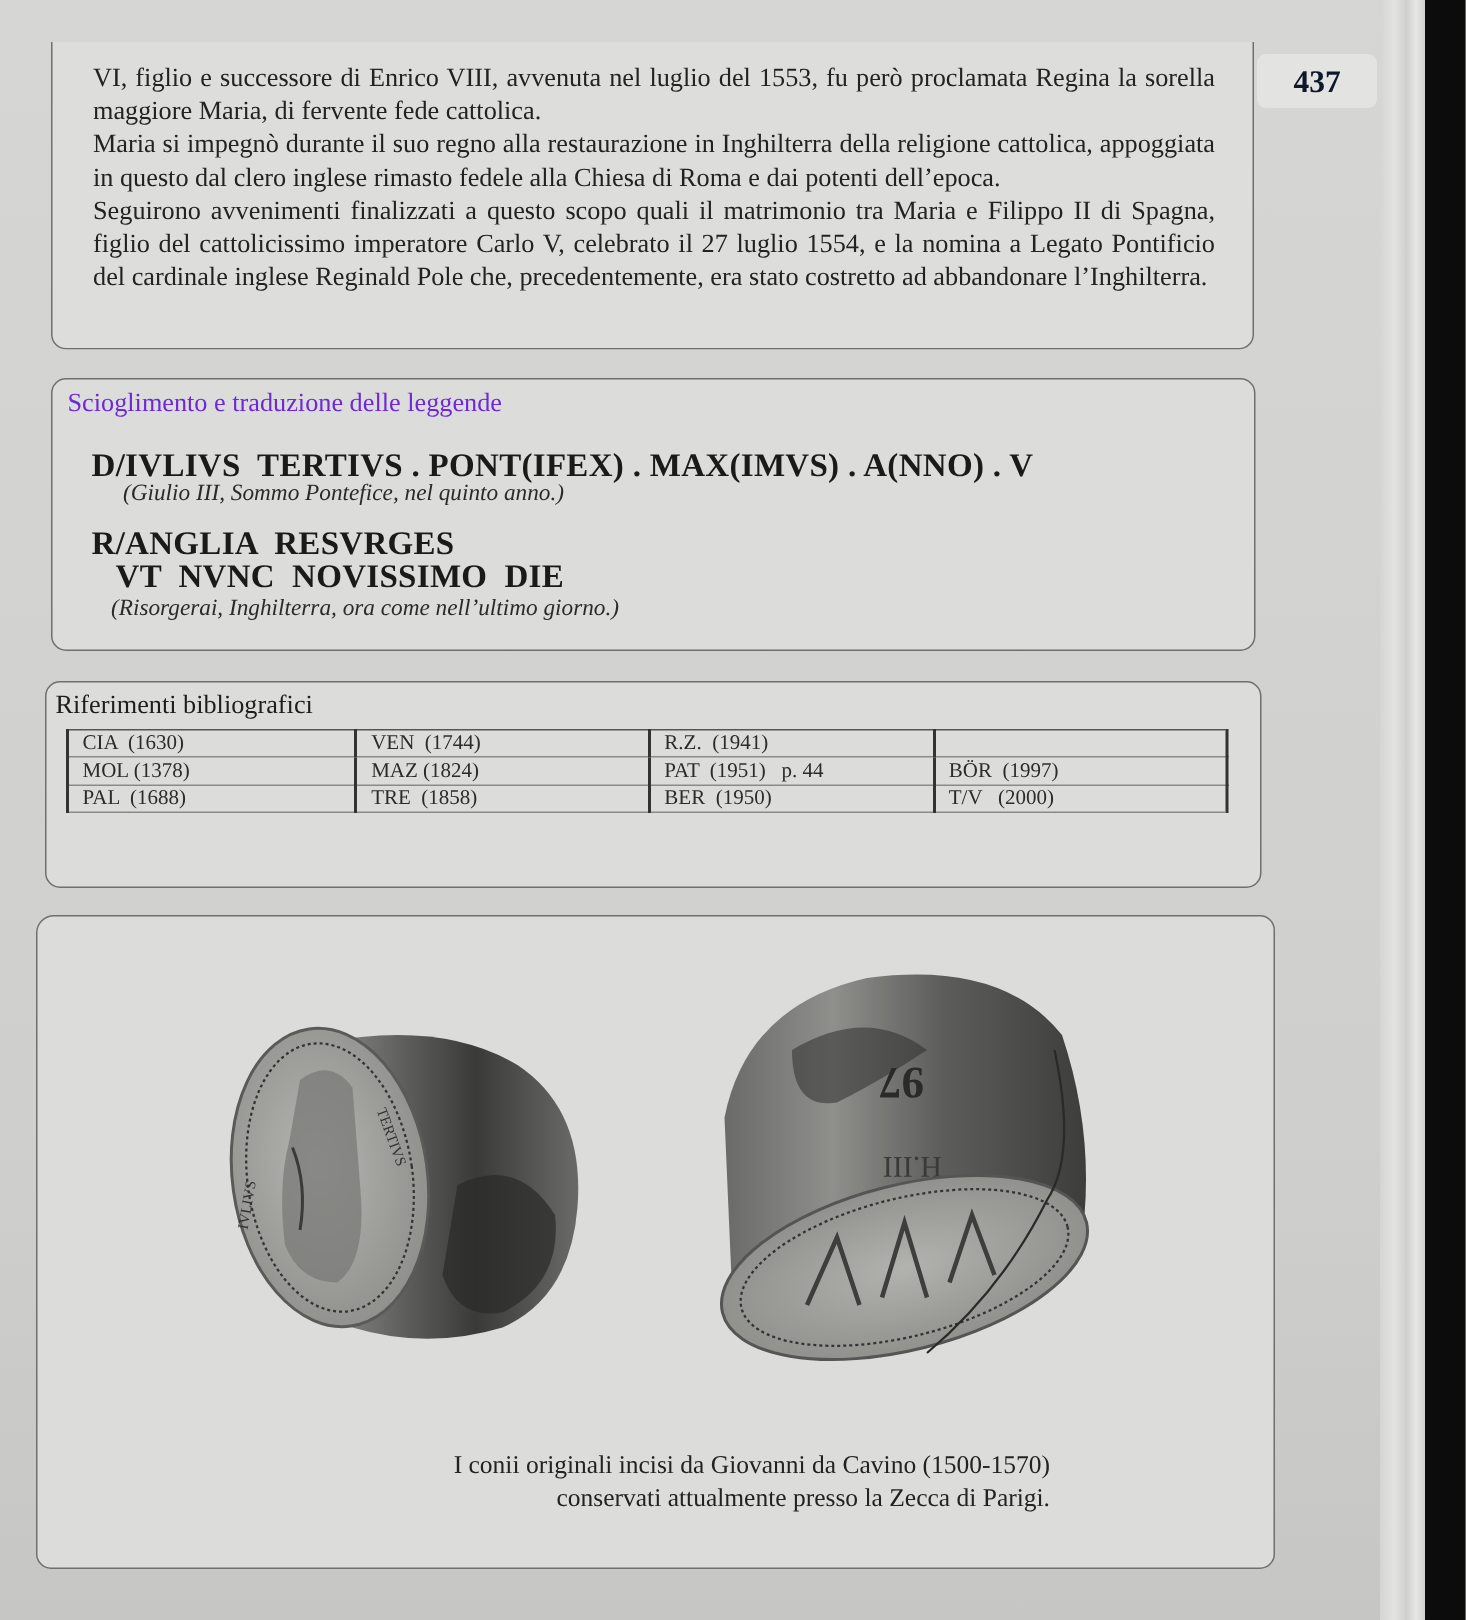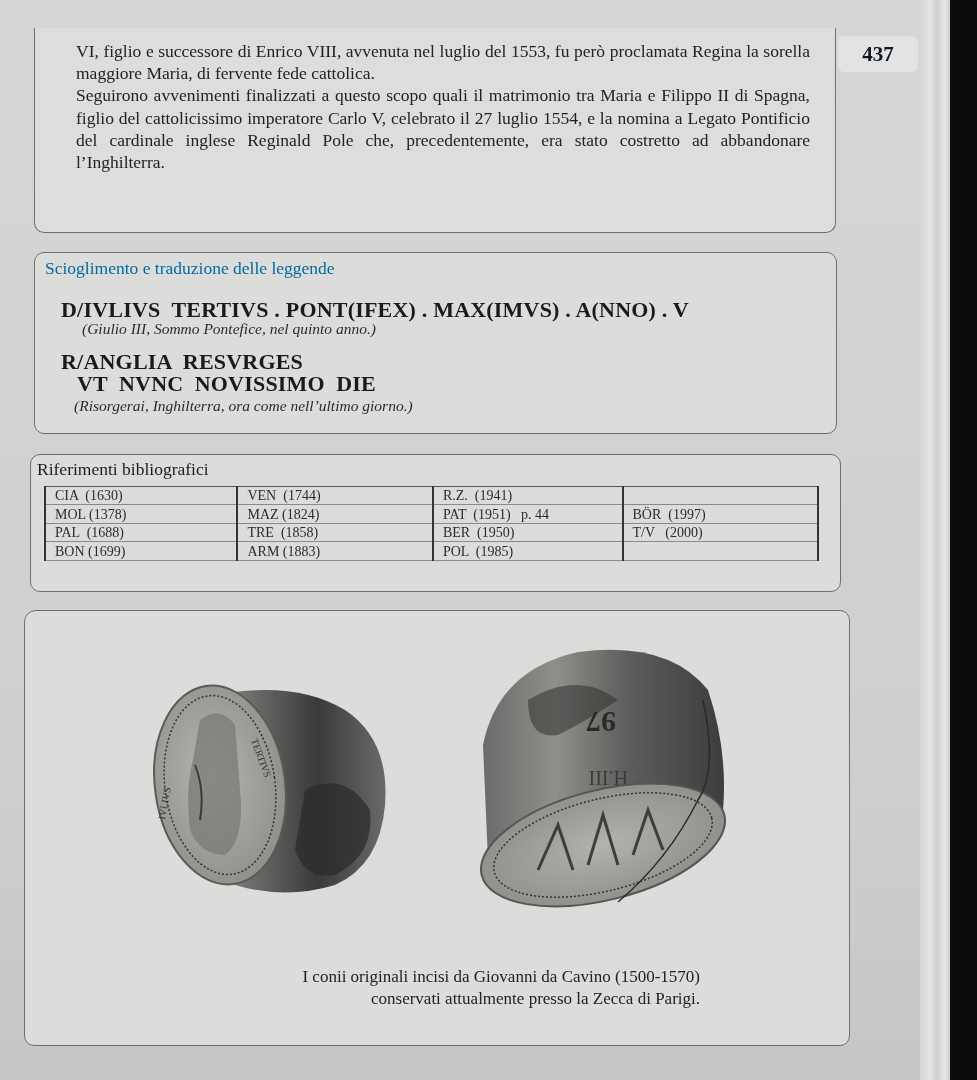--- a/index.html
+++ b/index.html
@@ -39,21 +39,21 @@
     }
     .body-text p { text-indent: 0; }
     .page-number-box {
       position: absolute; left: 838px; top: 36px; width: 80px; height: 36px;
       background: #e3e4e2; border-radius: 6px;
       display: flex; align-items: center; justify-content: center;
       font-weight: bold; font-size: 21px; color: #0f172a;
     }
     .panel.legend { left: 34px; top: 252px; width: 803px; height: 182px; }
     .legend-title {
-      position: absolute; left: 45px; top: 258px; font-size: 17.5px; color: #0369a1;
+      position: absolute; left: 45px; top: 258px; font-size: 17.5px; color: #6d28d9;
     }
     .legend-line-bold {
       position: absolute; font-weight: bold; font-size: 22px; color: #1a1a1a; letter-spacing: 0.2px;
     }
     .legend-line-italic {
       position: absolute; font-style: italic; font-size: 15.5px; color: #2a2a2a;
     }
     .panel.biblio { left: 30px; top: 454px; width: 811px; height: 138px; }
     .biblio-title {
       position: absolute; left: 37px; top: 459px; font-size: 17.5px; color: #1d1d1d;
@@ -79,22 +79,23 @@
     }
   </style>
 </head>
 <body>
 
 <div class="page"></div>
 <div class="page-edge"></div>
 <div class="dark-bg"></div>
 
 <div class="panel top"></div>
-<div class="body-text" style="padding:0 14px 0 42px;">
+<div class="body-text" style="padding:0 14px 0 28px;">
   <p>VI, figlio e successore di Enrico VIII, avvenuta nel luglio del 1553, fu però proclamata Regina la sorella maggiore Maria, di fervente fede cattolica.</p>
+  <p>Maria si impegnò durante il suo regno alla restaurazione in Inghilterra della religione cattolica, appoggiata in questo dal clero inglese rimasto fedele alla Chiesa di Roma e dai potenti dell’epoca.</p>
   <p>Seguirono avvenimenti finalizzati a questo scopo quali il matrimonio tra Maria e Filippo II di Spagna, figlio del cattolicissimo imperatore Carlo V, celebrato il 27 luglio 1554, e la nomina a Legato Pontificio del cardinale inglese Reginald Pole che, precedentemente, era stato costretto ad abbandonare l’Inghilterra.</p>
 </div>
 
 <div class="page-number-box">
   <span>437</span>
 </div>
 
 <div class="panel legend"></div>
 <div class="legend-title">Scioglimento e traduzione delle leggende</div>
 
@@ -129,26 +130,20 @@
       <td>MOL (1378)</td>
       <td class="sep">MAZ (1824)</td>
       <td class="sep">PAT  (1951)   p. 44</td>
       <td class="sep">BÖR  (1997)</td>
     </tr>
     <tr>
       <td>PAL  (1688)</td>
       <td class="sep">TRE  (1858)</td>
       <td class="sep">BER  (1950)</td>
       <td class="sep">T/V   (2000)</td>
-    </tr>
-    <tr>
-      <td>BON (1699)</td>
-      <td class="sep">ARM (1883)</td>
-      <td class="sep">POL  (1985)</td>
-      <td class="sep"></td>
     </tr>
   </tbody>
 </table>
 
 <div class="panel figure"></div>
 
 <svg class="die" style="left:145px; top:670px;" width="270" height="230" viewBox="0 0 270 230">
   <defs>
     <linearGradient id="cylL" x1="0" y1="0" x2="1" y2="0">
       <stop offset="0" stop-color="#8a8a88"></stop>

